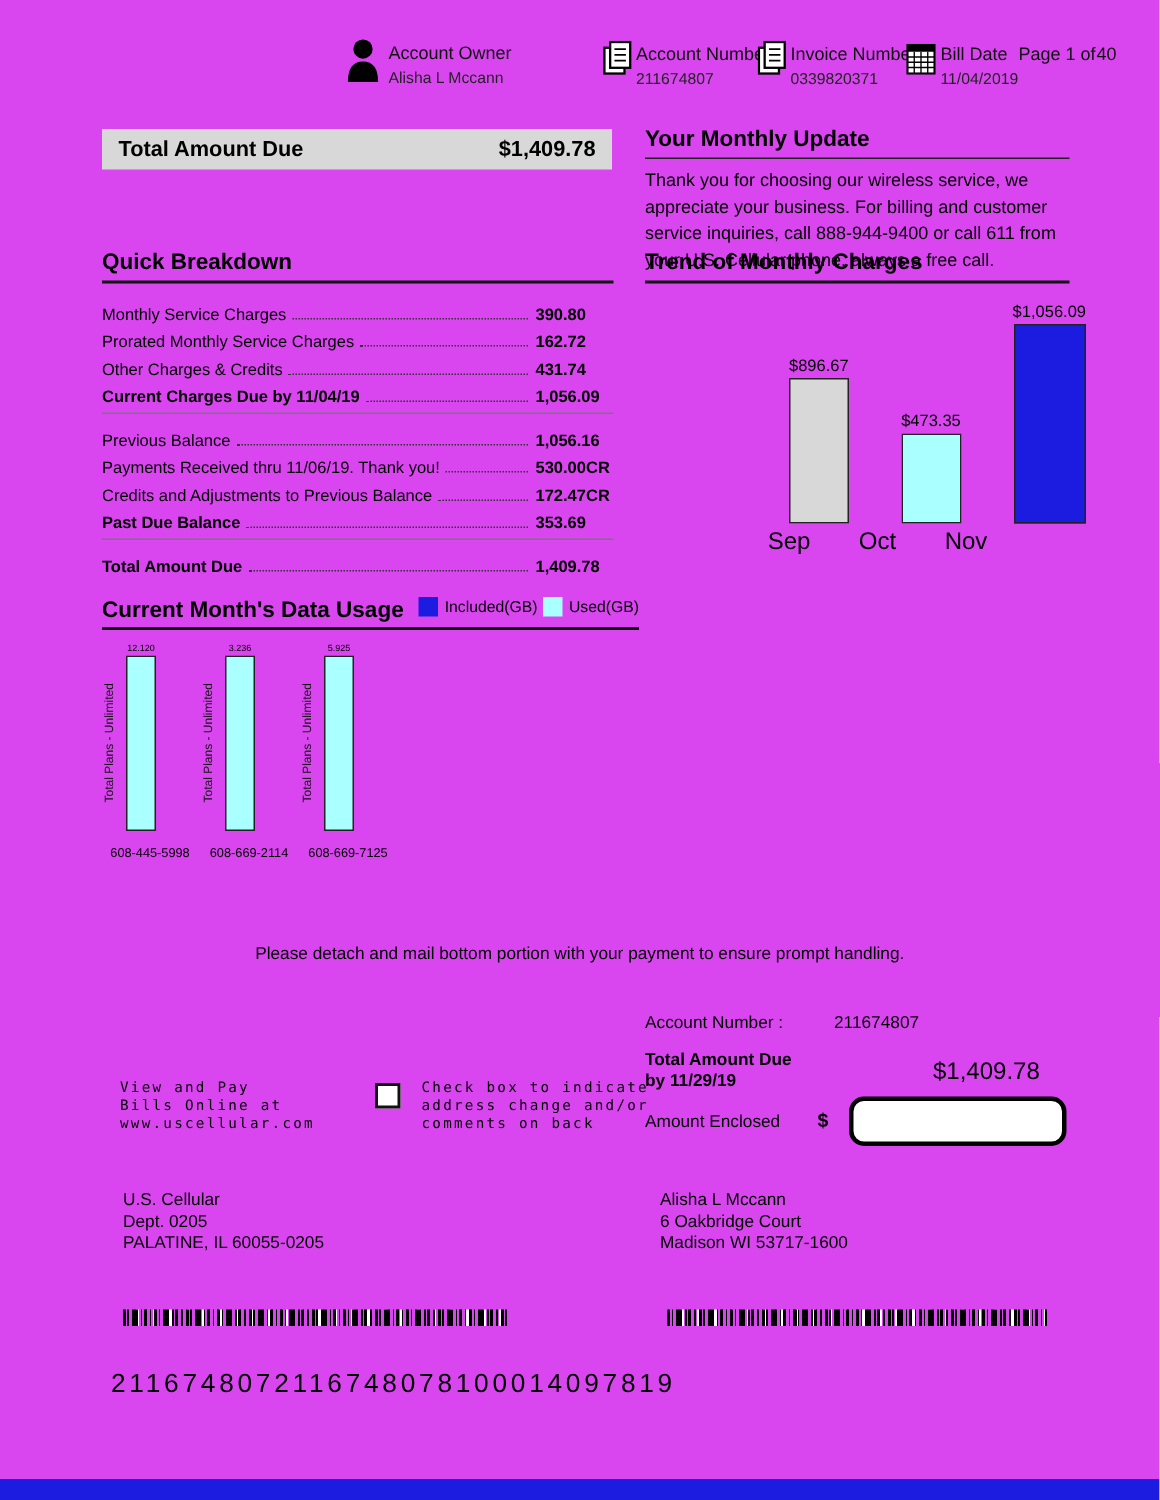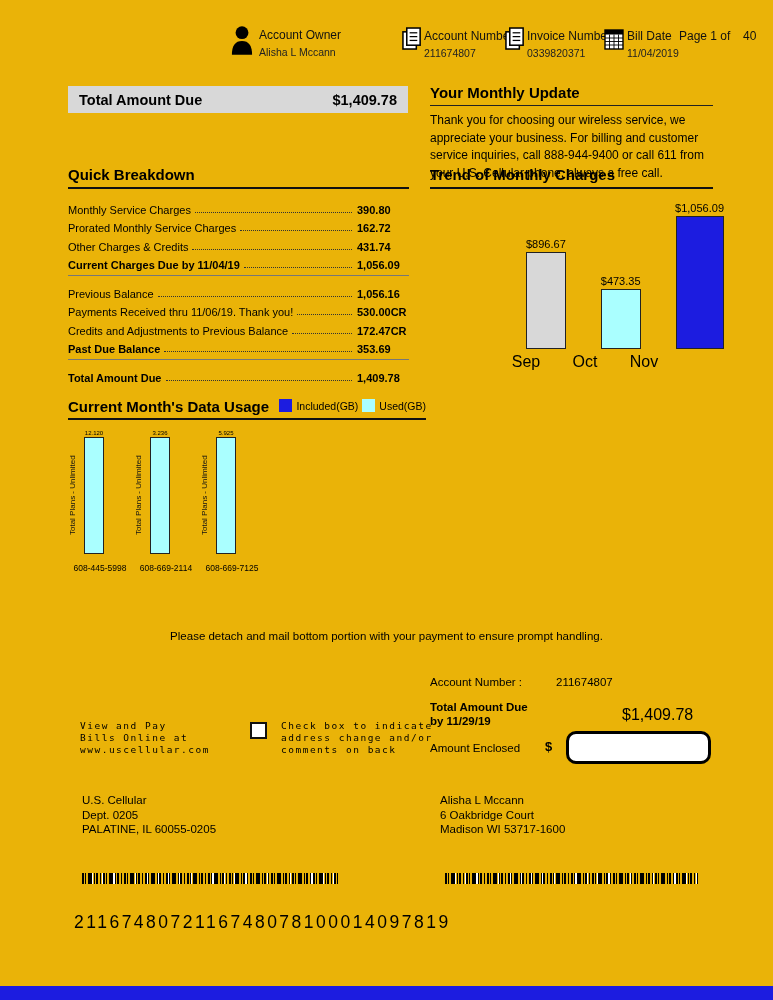--- a/index.html
+++ b/index.html
@@ -1,18 +1,18 @@
 <!DOCTYPE html>
 <html><head>
 <meta charset="utf-8">
 <style>
   * { margin:0; padding:0; box-sizing:border-box; }
   html,body { background:#e9e9e9; }
   body { font-family:"Liberation Sans", sans-serif; color:#000; }
-  .page { position:relative; width:773px; height:1000px; background:#eab308; margin:0 auto; overflow:hidden; }
+  .page { position:relative; width:773px; height:1000px; background:#d946ef; margin:0 auto; overflow:hidden; }
 
   
   .hdr-item { position:absolute; }
   .hdr-label { font-size:12px; color:#111; white-space:nowrap; }
   .hdr-value { font-size:10.5px; color:#222; margin-top:4px; white-space:nowrap; }
   .icon svg { display:block; }
 
   
   .total-bar { position:absolute; left:68px; top:86px; width:340px; height:27px;
     background:#d8d8d8; display:flex; align-items:center; justify-content:space-between;
@@ -152,21 +152,21 @@
           <line x1="14.5" y1="5.5" x2="14.5" y2="20"></line>
         </g>
       </svg>
   </div>
   <div class="hdr-item" style="left:627px; top:29px;">
     <div class="hdr-label">Bill Date</div>
     <div class="hdr-value">11/04/2019</div>
   </div>
 
   <div class="hdr-item hdr-label" style="left:679px; top:29px;">Page 1 of</div>
-  <div class="hdr-item hdr-label" style="left:731px; top:29px;padding-left:12px;">40</div>
+  <div class="hdr-item hdr-label" style="left:731px; top:29px;">40</div>
 
   <div class="total-bar">
     <span>Total Amount Due</span>
     <span>$1,409.78</span>
   </div>
 
   <div class="monthly-update">
     <div class="sec-title">Your Monthly Update</div>
     <hr class="rule-thin">
     <div class="mu-body">Thank you for choosing our wireless service, we appreciate your business. For billing and customer service inquiries, call 888-944-9400 or call 611 from your U.S. Cellular phone, always a free call.</div>

